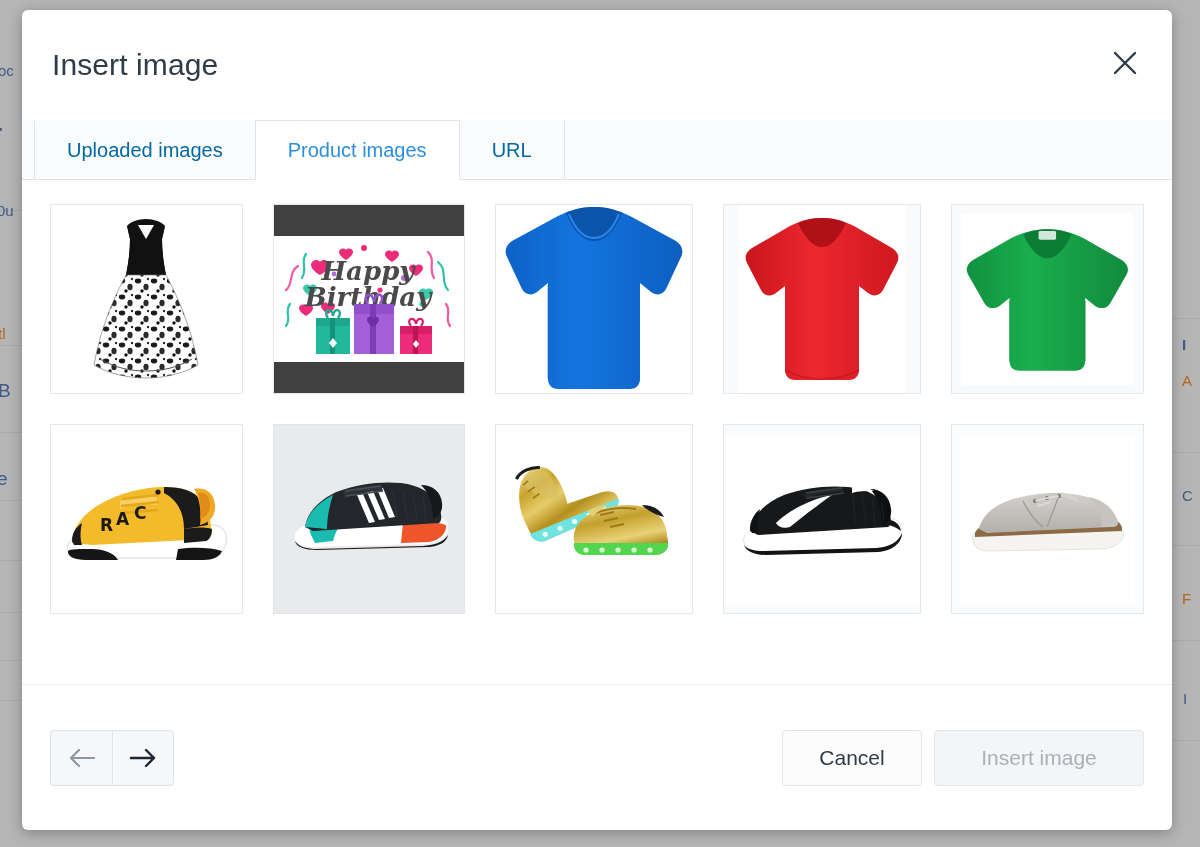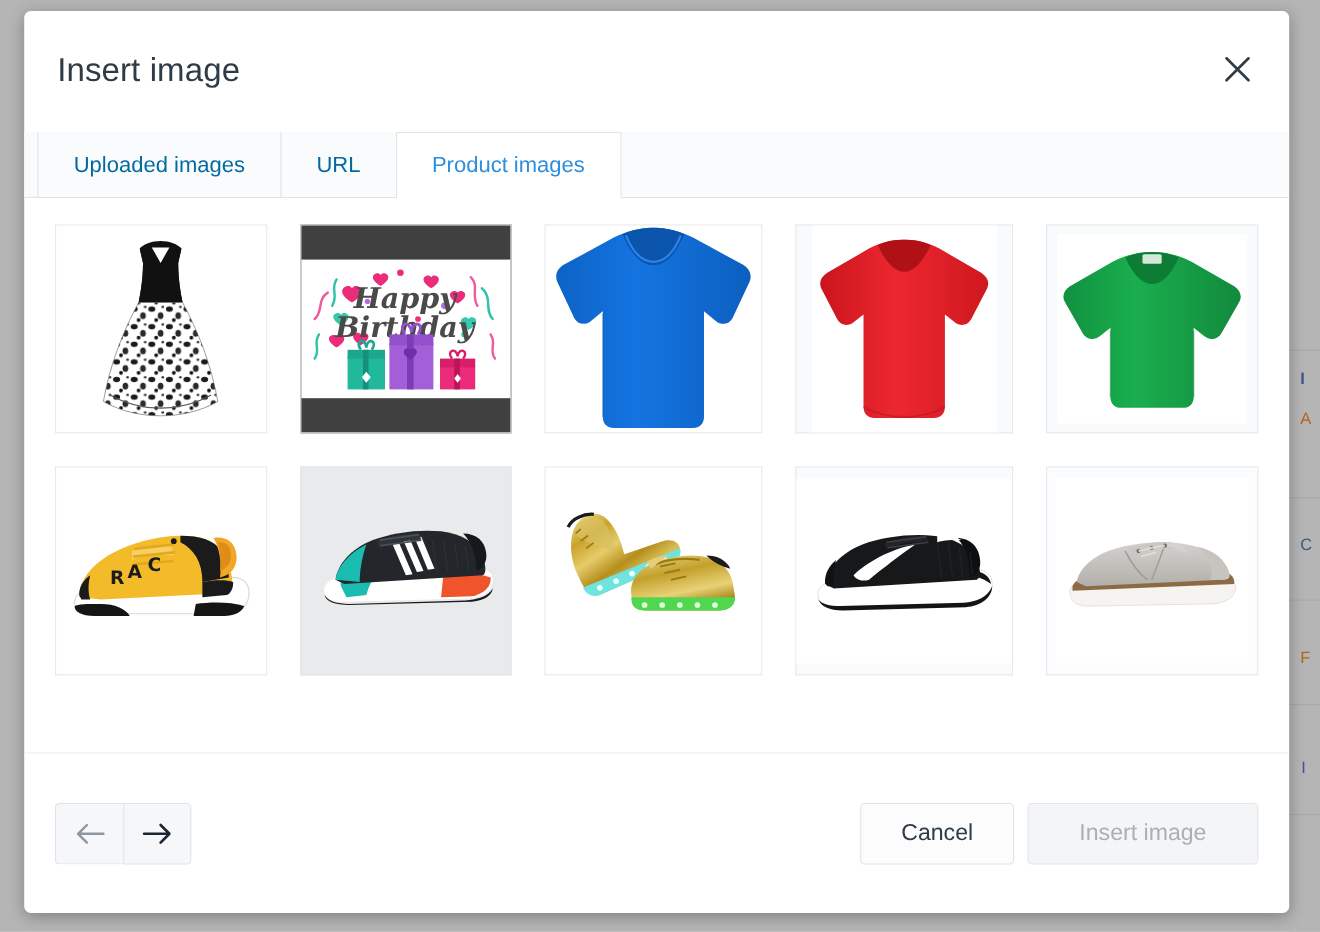--- a/index.html
+++ b/index.html
@@ -186,20 +186,36 @@
     border: 1px solid #e3e6ea;
     color: #a9b0b8;
     cursor: default;
     min-width: 210px;
   }
 </style>
 </head>
 <body>
 
 <div class="bg-page">
+  <div class="bg-col-left">
+    <div class="bg-rule" style="top:210px;"></div>
+    <div class="bg-rule" style="top:345px;"></div>
+    <div class="bg-rule" style="top:432px;"></div>
+    <div class="bg-rule" style="top:500px;"></div>
+    <div class="bg-rule" style="top:560px;"></div>
+    <div class="bg-rule" style="top:612px;"></div>
+    <div class="bg-rule" style="top:660px;"></div>
+    <div class="bg-rule" style="top:700px;"></div>
+    <div class="bg-frag blue" style="left:-2px; top:62px;">oc</div>
+    <div class="bg-frag" style="left:-2px; top:122px; font-size:12px;">▪</div>
+    <div class="bg-frag blue" style="left:-3px; top:202px;">0u</div>
+    <div class="bg-frag orange" style="left:-2px; top:325px;">tl</div>
+    <div class="bg-frag blue" style="left:-2px; top:380px; font-size:19px;">B</div>
+    <div class="bg-frag blue" style="left:-3px; top:468px; font-size:19px;">e</div>
+  </div>
 
   <div class="bg-col-right">
     <div class="bg-rule" style="top:318px;"></div>
     <div class="bg-rule" style="top:452px;"></div>
     <div class="bg-rule" style="top:545px;"></div>
     <div class="bg-rule" style="top:640px;"></div>
     <div class="bg-rule" style="top:740px;"></div>
     <div class="bg-frag blue" style="left:10px; top:336px; font-weight:bold;">I</div>
     <div class="bg-frag orange" style="left:10px; top:372px;">A</div>
     <div class="bg-frag blue" style="left:10px; top:487px;">C</div>
@@ -216,25 +232,25 @@
       <svg width="26" height="26" viewBox="0 0 26 26" aria-hidden="true">
         <path d="M3 3 L23 23 M23 3 L3 23" stroke="#2f3b47" stroke-width="2.4" fill="none" stroke-linecap="round"></path>
       </svg>
     </button>
   </div>
 
   <div class="tabs">
     <div class="tab">
       <span>Uploaded images</span>
     </div>
+    <div class="tab active">
+      <span>Product images</span>
+    </div>
     <div class="tab">
       <span>URL</span>
-    </div>
-    <div class="tab active">
-      <span>Product images</span>
     </div>
   </div>
 
   <div class="modal-body">
     <div class="grid">
 
       <div class="tile">
         <svg width="120" height="172" viewBox="0 0 120 172" aria-hidden="true">
           <defs>
             <pattern id="floral" width="16" height="16" patternUnits="userSpaceOnUse">

